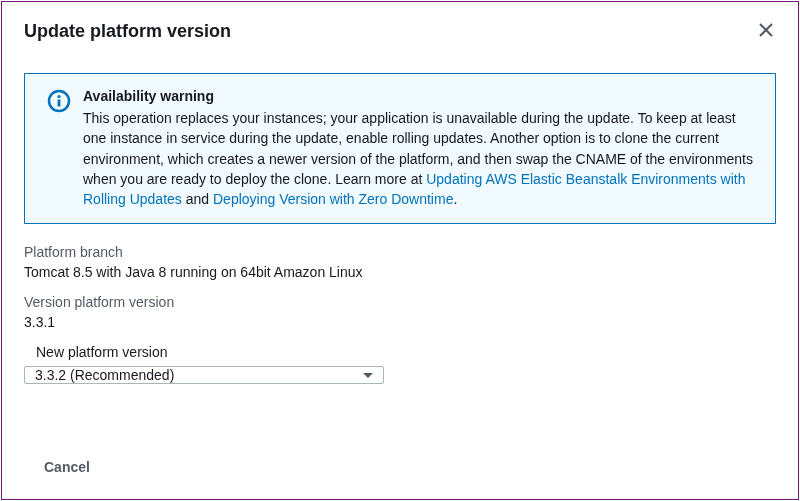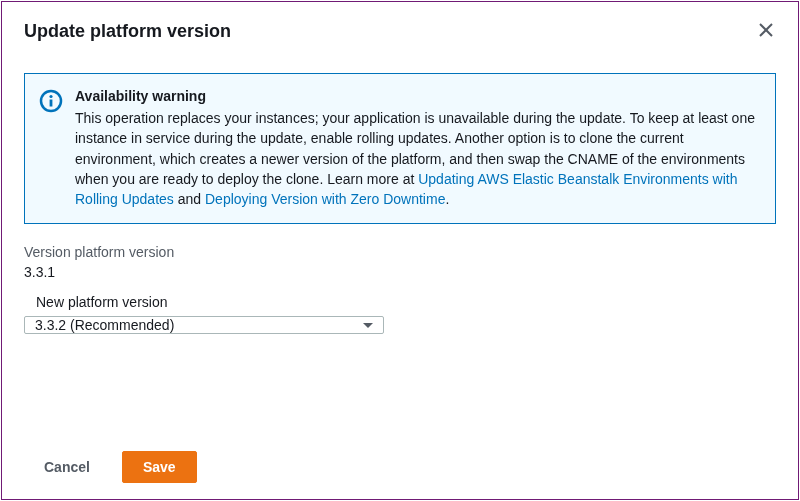--- a/index.html
+++ b/index.html
@@ -52,21 +52,21 @@
       stroke: #545b64;
       stroke-width: 2;
     }
     .modal-body {
       padding: 0 22px;
       flex: 1;
     }
     .alert {
       border: 1px solid #0073bb;
       background: #f1faff;
-      padding: 14px 16px 14px 14px;
+      padding: 14px 16px 14px 22px;
       display: flex;
       gap: 12px;
       margin-top: 14px;
       margin-bottom: 20px;
     }
     .alert-icon {
       flex-shrink: 0;
       margin-top: 1px;
     }
     .alert-icon svg {
@@ -134,21 +134,21 @@
       transform: translateY(-50%);
       pointer-events: none;
     }
     .select-caret svg {
       width: 12px;
       height: 8px;
       fill: #545b64;
     }
     .modal-footer {
       display: flex;
-      justify-content: flex-start;
+      justify-content: space-between;
       align-items: center;
       gap: 12px;
       padding: 14px 22px 16px;
     }
     .btn {
       font-size: 14px;
       font-weight: 700;
       padding: 6px 20px;
       border-radius: 2px;
       cursor: pointer;
@@ -191,20 +191,24 @@
         </svg>
       </div>
       <div class="alert-content">
         <div class="alert-title">Availability warning</div>
         <div class="alert-text">
           <span>This operation replaces your instances; your application is unavailable during the update. To keep at least one instance in service during the update, enable rolling updates. Another option is to clone the current environment, which creates a newer version of the platform, and then swap the CNAME of the environments when you are ready to deploy the clone. Learn more at </span><a href="#">Updating AWS Elastic Beanstalk Environments with Rolling Updates</a><span> and </span><a href="#">Deploying Version with Zero Downtime</a><span>.</span>
         </div>
       </div>
     </div>
 
+    <div class="field-group">
+      <div class="field-label">Platform branch</div>
+      <div class="field-value">Tomcat 8.5 with Java 8 running on 64bit Amazon Linux</div>
+    </div>
 
     <div class="field-group">
       <div class="field-label">Version platform version</div>
       <div class="field-value">3.3.1</div>
     </div>
 
     <div class="field-group">
       <div class="field-label-dark">New platform version</div>
       <div class="select-wrapper">
         <div class="select">
@@ -214,15 +218,14 @@
           <svg viewBox="0 0 12 8">
             <path d="M1 1 L6 6 L11 1 Z"></path>
           </svg>
         </span>
       </div>
     </div>
   </div>
 
   <div class="modal-footer">
     <button class="btn btn-cancel">Cancel</button>
-    <button class="btn btn-save">Save</button>
   </div>
 </div>
 
 </body></html>

